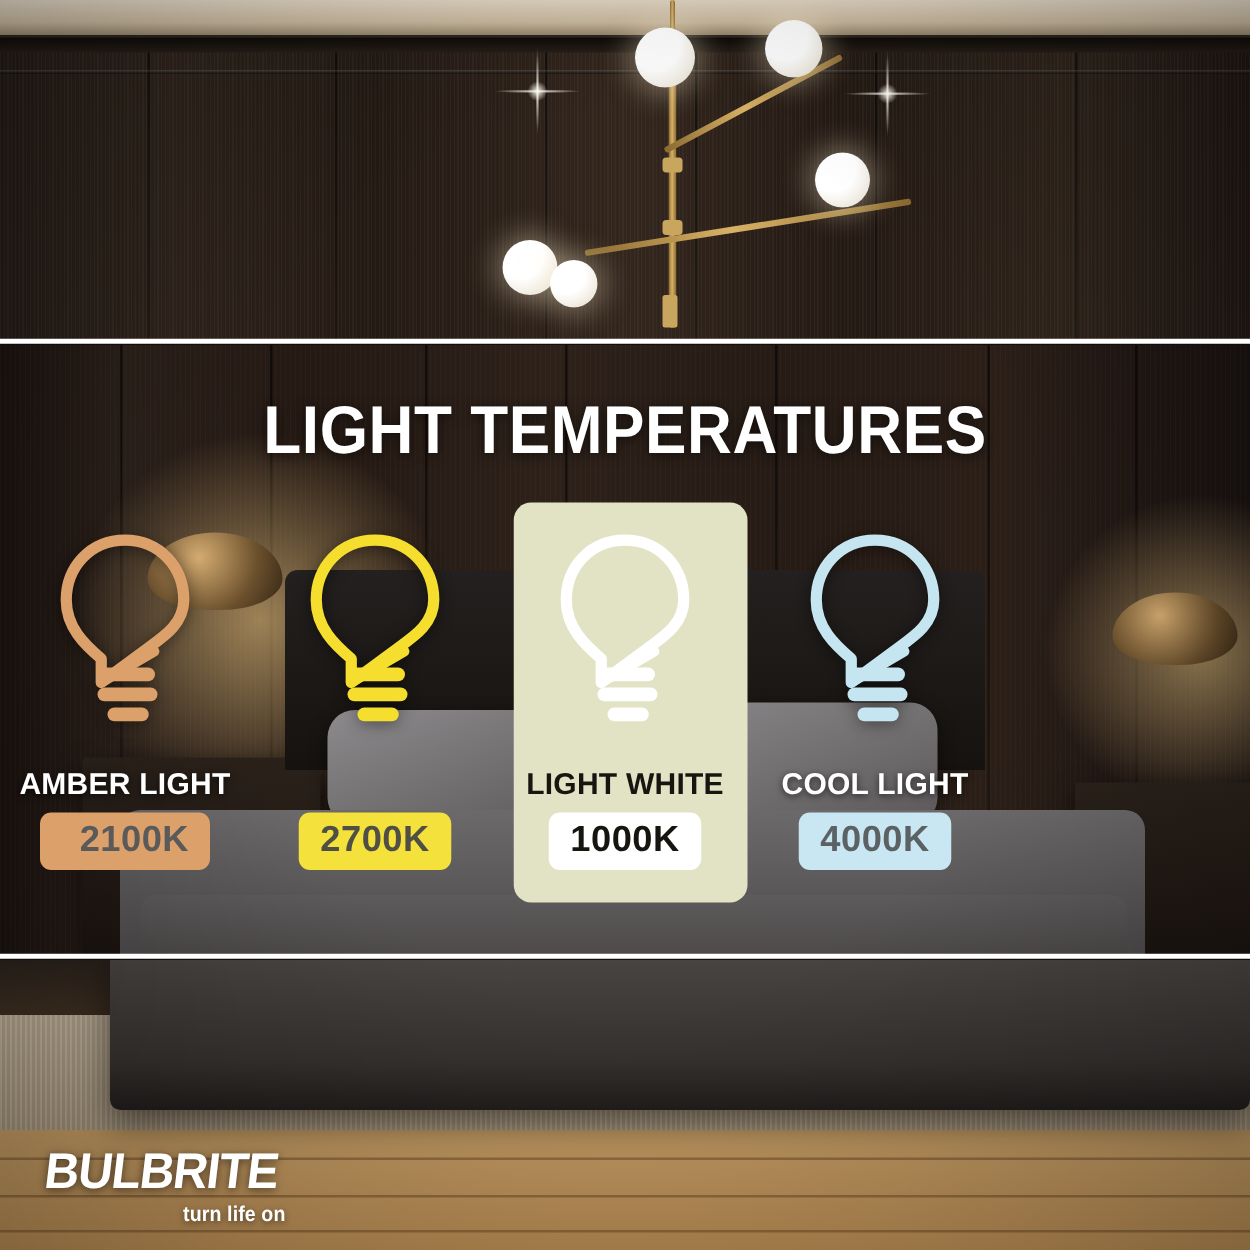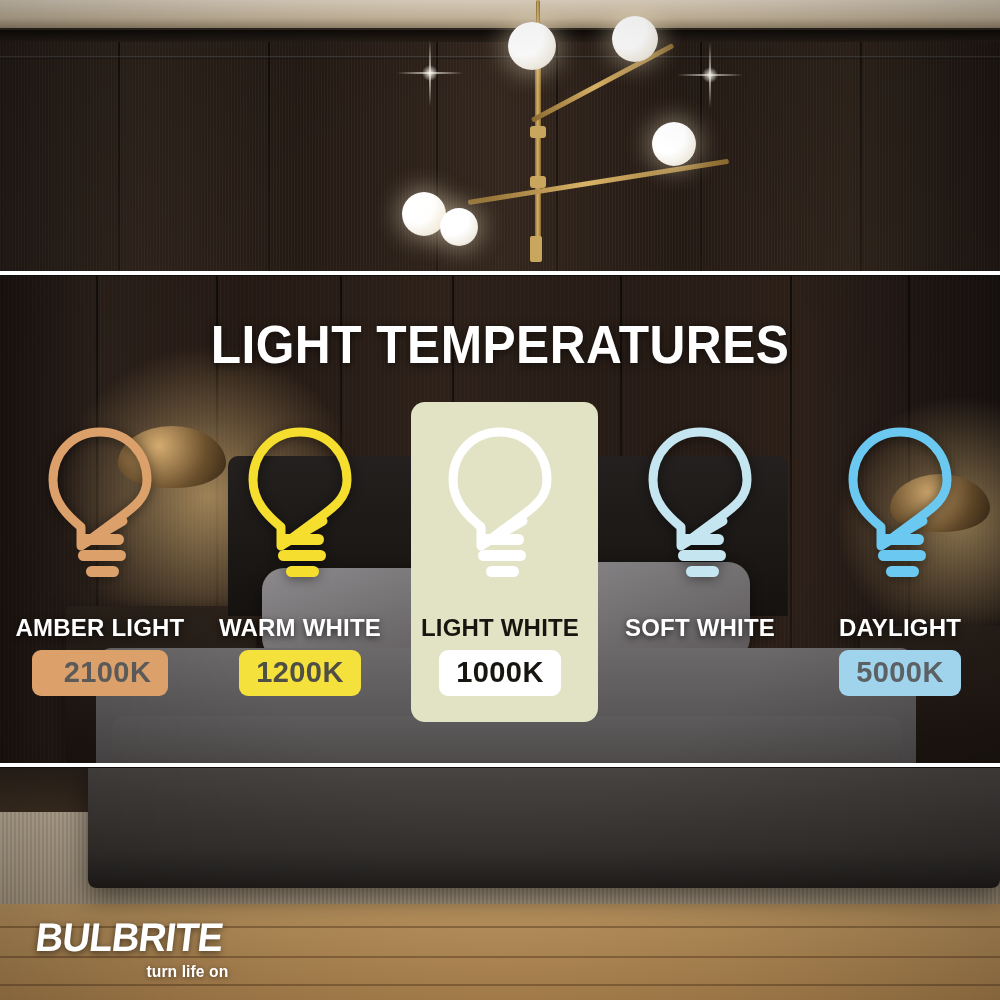--- a/index.html
+++ b/index.html
@@ -265,23 +265,22 @@
            L 40 122
            L 78 94
            C 92 84, 106 74, 106 56
            C 106 30, 87 8, 59 8 Z" fill="none" stroke="#F5DE2E" stroke-width="9" stroke-linejoin="round" stroke-linecap="round"></path>
   <path d="M41 121 L 82 97" stroke="#F5DE2E" stroke-width="9" stroke-linecap="round" fill="none"></path>
   <rect x="39" y="110" width="44" height="11" rx="5.5" fill="#F5DE2E"></rect>
   <rect x="37" y="126" width="48" height="11" rx="5.5" fill="#F5DE2E"></rect>
   <rect x="45" y="142" width="33" height="11" rx="5.5" fill="#F5DE2E"></rect>
 </svg>
           </div>
-          <div class="lbl">WARM WHITE</div>
           <div class="kwrap">
-            <span class="kelvin" style="background: rgb(245, 225, 60); color: rgb(79, 79, 70);">1200K</span>
+            <span class="kelvin" style="background: rgb(245, 225, 60); color: rgb(79, 79, 70);">2700K</span>
           </div>
         </div>
         <div class="card active">
           <div class="hl" style="background: rgb(226, 227, 196);"></div>
           <div class="bulb">
 <svg viewBox="0 0 118 160" xmlns="http://www.w3.org/2000/svg">
   <path d="M59 8
            C 31 8, 12 30, 12 56
            C 12 78, 27 92, 40 103
            L 40 122
@@ -308,41 +307,23 @@
            L 40 122
            L 78 94
            C 92 84, 106 74, 106 56
            C 106 30, 87 8, 59 8 Z" fill="none" stroke="#C5E5F0" stroke-width="9" stroke-linejoin="round" stroke-linecap="round"></path>
   <path d="M41 121 L 82 97" stroke="#C5E5F0" stroke-width="9" stroke-linecap="round" fill="none"></path>
   <rect x="39" y="110" width="44" height="11" rx="5.5" fill="#C5E5F0"></rect>
   <rect x="37" y="126" width="48" height="11" rx="5.5" fill="#C5E5F0"></rect>
   <rect x="45" y="142" width="33" height="11" rx="5.5" fill="#C5E5F0"></rect>
 </svg>
           </div>
-          <div class="lbl">SOFT WHITE</div>
-        </div>
-        <div class="card">
-          <div class="bulb">
-<svg viewBox="0 0 118 160" xmlns="http://www.w3.org/2000/svg">
-  <path d="M59 8
-           C 31 8, 12 30, 12 56
-           C 12 78, 27 92, 40 103
-           L 40 122
-           L 78 94
-           C 92 84, 106 74, 106 56
-           C 106 30, 87 8, 59 8 Z" fill="none" stroke="#6BC8F0" stroke-width="9" stroke-linejoin="round" stroke-linecap="round"></path>
-  <path d="M41 121 L 82 97" stroke="#6BC8F0" stroke-width="9" stroke-linecap="round" fill="none"></path>
-  <rect x="39" y="110" width="44" height="11" rx="5.5" fill="#6BC8F0"></rect>
-  <rect x="37" y="126" width="48" height="11" rx="5.5" fill="#6BC8F0"></rect>
-  <rect x="45" y="142" width="33" height="11" rx="5.5" fill="#6BC8F0"></rect>
-</svg>
-          </div>
-          <div class="lbl">DAYLIGHT</div>
+          <div class="lbl">COOL LIGHT</div>
           <div class="kwrap">
-            <span class="kelvin" style="background: rgb(159, 212, 236); color: rgb(92, 97, 100);">5000K</span>
+            <span class="kelvin" style="background: rgb(201, 231, 242); color: rgb(92, 97, 100);">4000K</span>
           </div>
         </div>
       </div>
 
     <div class="logo">
       <div class="word">BULBRITE</div>
       <div class="tag">turn life on</div>
     </div>
   </div>
 </div>

